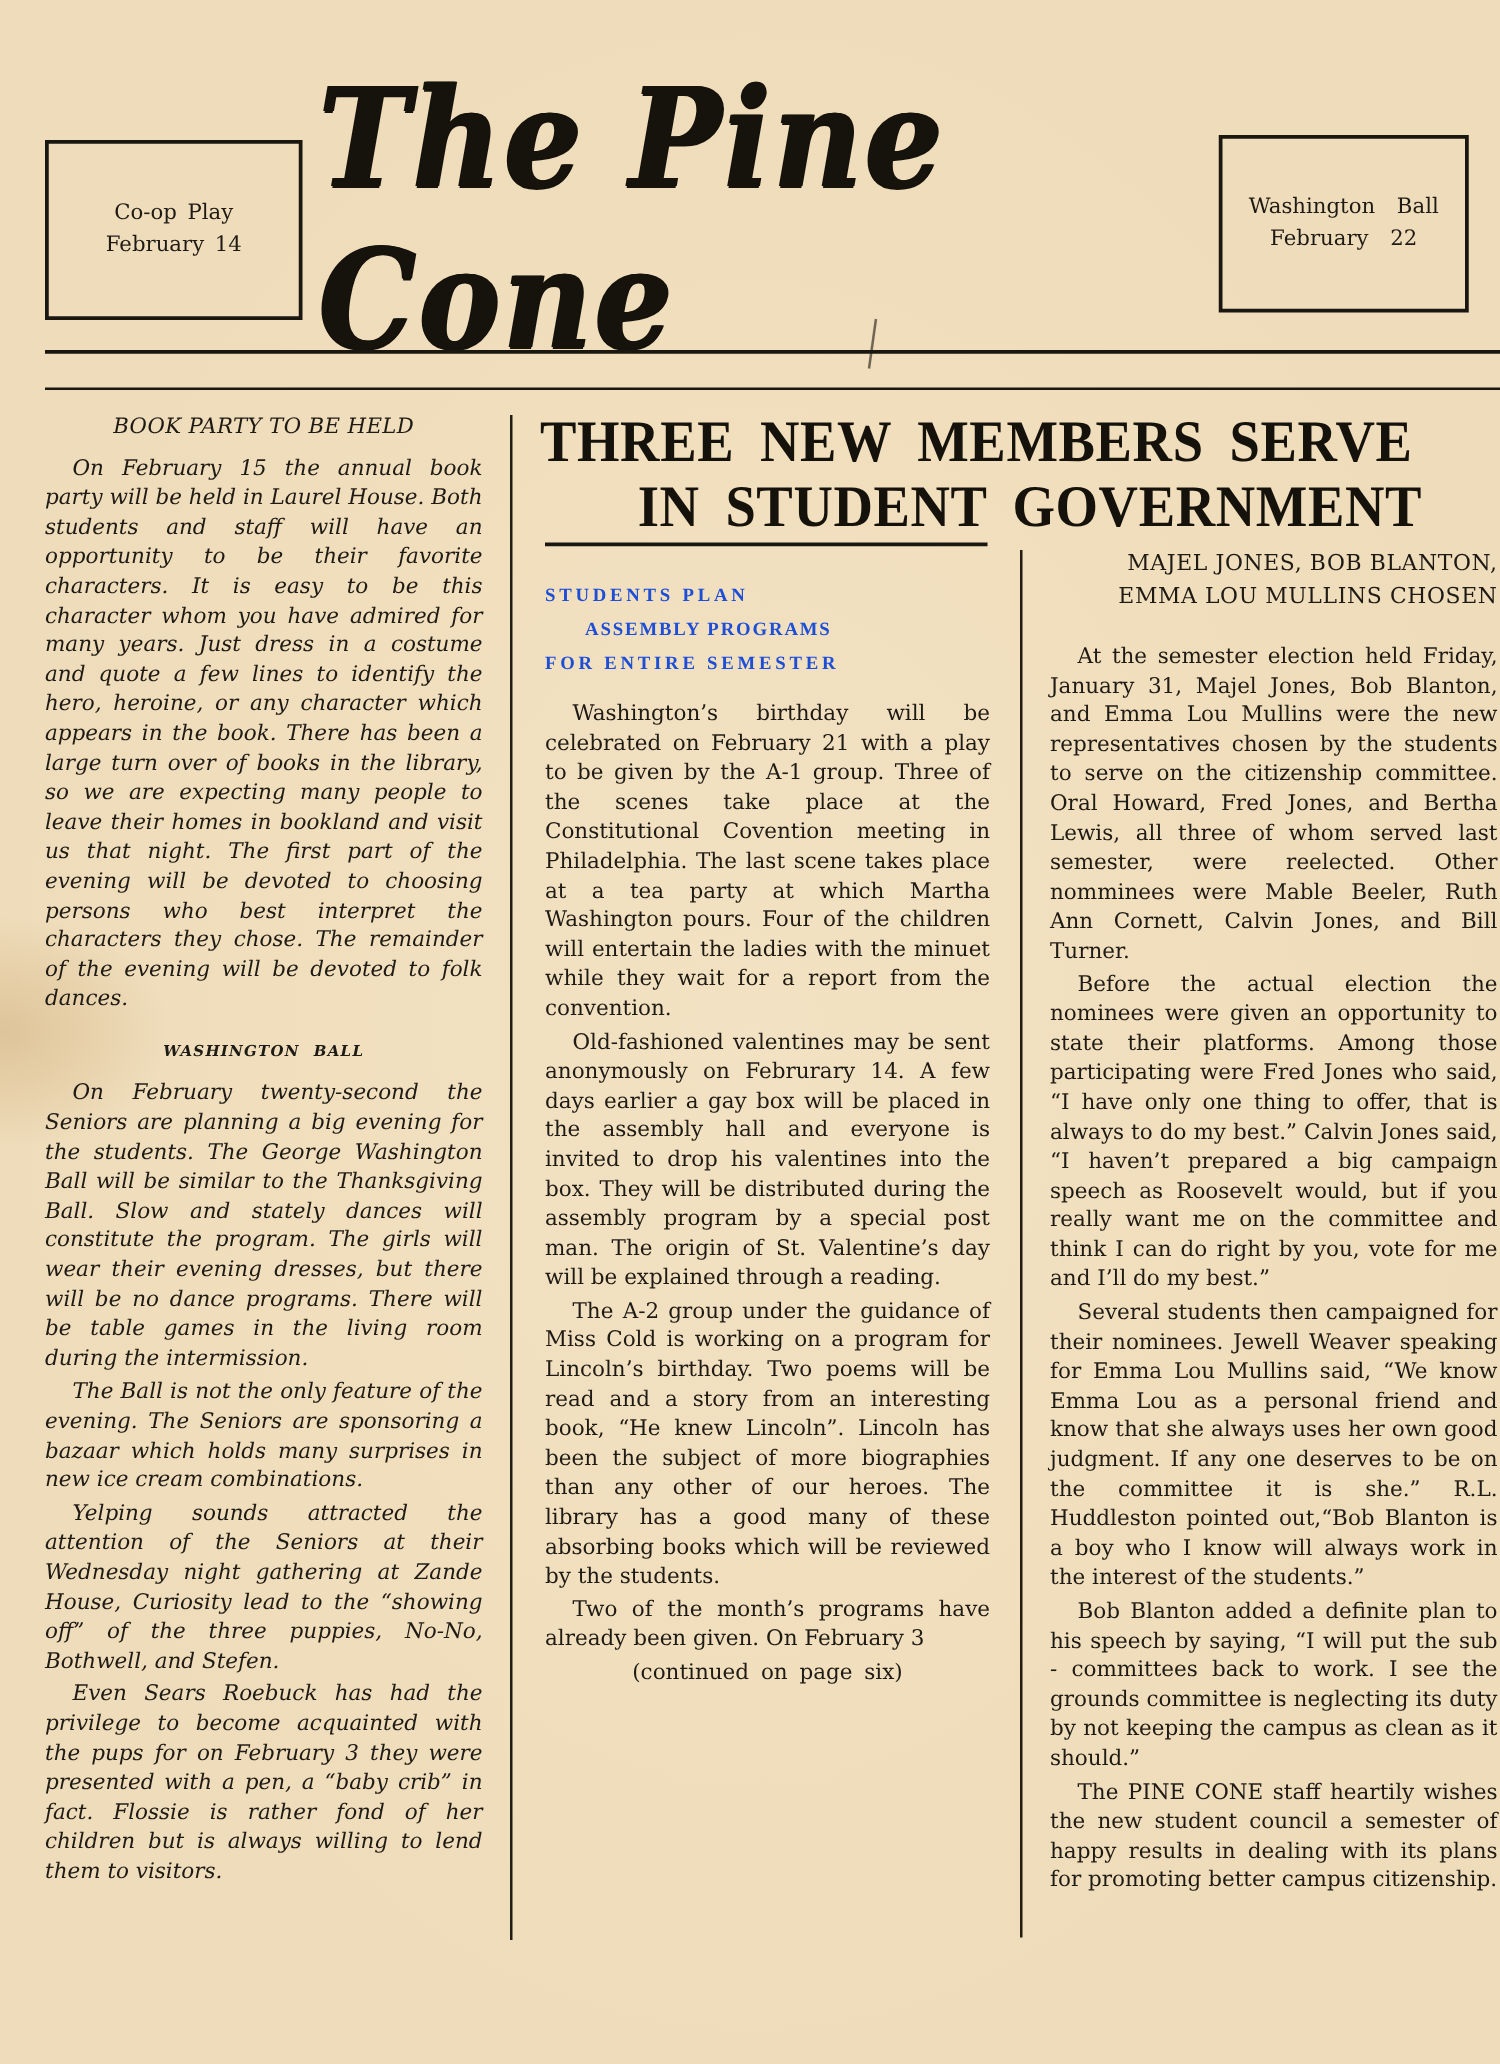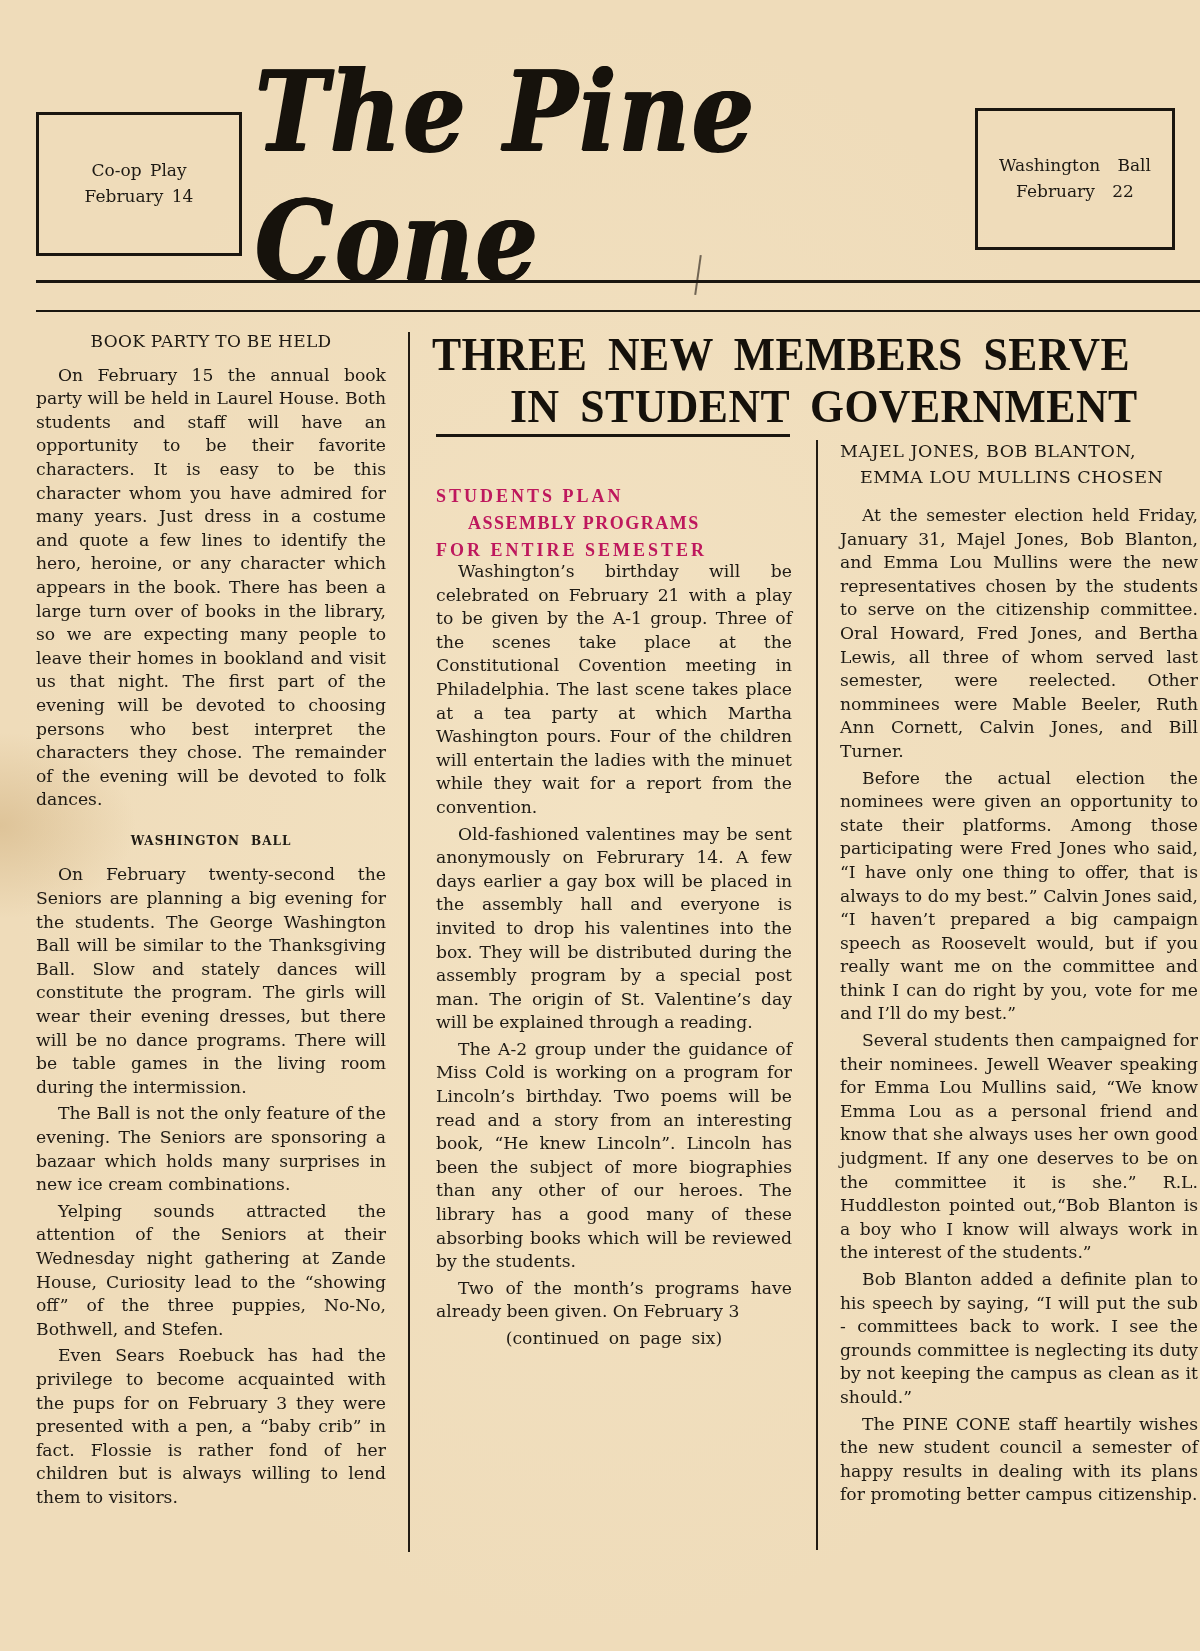--- a/index.html
+++ b/index.html
@@ -49,47 +49,47 @@
   .dl-no { left: 1105px; }
   .rule-bottom { position: absolute; left: 36px; top: 310px; width: 1164px; height: 2px; background: #1a1610; }
 
   
   .col-rule { position: absolute; width: 2px; background: #221c14; }
   .rule-a { left: 408px; top: 332px; height: 1220px; }
   .rule-b { left: 816px; top: 440px; height: 1110px; }
 
   .col { position: absolute; font-size: 17.2px; line-height: 23.6px; text-align: justify; }
   .col p { margin: 0 0 3px 0; text-indent: 22px; }
-  .col-1 { left: 36px; top: 330px; width: 350px; }
+  .col-1 { left: 36px; top: 330px; width: 350px; font-style: italic; }
   .col-2 { left: 436px; top: 560px; width: 356px; }
   .col-3 { left: 840px; top: 438px; width: 358px; }
 
   .hd-book { text-align: center; font-size: 17px; margin: 0 0 10px 0; letter-spacing: 0.3px; }
   .hd-wash { text-align: center; font-size: 12px; font-weight: bold; letter-spacing: 1px; margin: 18px 0 10px 0; word-spacing: 6px; }
   .hd-pups { text-align: left; font-size: 17px; margin: 10px 0 4px 0; letter-spacing: 0.3px; }
 
   .headline {
     position: absolute; left: 432px; top: 328px; width: 764px;
     font-family: "Liberation Serif", serif; font-weight: bold;
     font-size: 47px; line-height: 52px; letter-spacing: 0.5px; color: #15110b;
     transform: scaleX(0.93); transform-origin: left top;
   }
   .headline .l1 { display: block; white-space: nowrap; word-spacing: 10px; }
   .headline .l2 { display: block; white-space: nowrap; padding-left: 84px; word-spacing: 10px; }
   .hl-rule { position: absolute; left: 436px; top: 434px; width: 354px; height: 3px; background: #1a1610; }
 
   .subhead-2 {
-    position: absolute; left: 436px; top: 483px; width: 360px;
+    position: absolute; left: 436px; top: 464px; width: 360px;
     font-family: "Liberation Serif", serif; font-weight: bold;
-    font-size: 18px; line-height: 27px; letter-spacing: 3px; color: #be185d;
+    font-size: 15px; line-height: 27px; letter-spacing: 3px; color: #1d4ed8;
   }
   .subhead-2 span { display: block; white-space: nowrap; }
   .subhead-2 .i { padding-left: 32px; letter-spacing: 1.5px; }
 
-  .subhead-3 { text-align: left; font-size: 17.5px; line-height: 26px; margin: 0 0 14px 0; letter-spacing: 0.5px; }
+  .subhead-3 { text-align: right; font-size: 17.5px; line-height: 26px; margin: 0 0 24px 0; letter-spacing: 0.5px; }
   .subhead-3 span { display: block; white-space: nowrap; }
   .subhead-3 .i { padding-left: 20px; }
 
   .continued { text-align: center; margin-top: 8px; text-indent: 0 !important; word-spacing: 4px; }
 
   .pen-mark { position: absolute; left: 697px; top: 255px; width: 2px; height: 40px; background: #3a3228; transform: rotate(8deg); opacity: 0.7; }
 </style>
 </head>
 <body>
 

